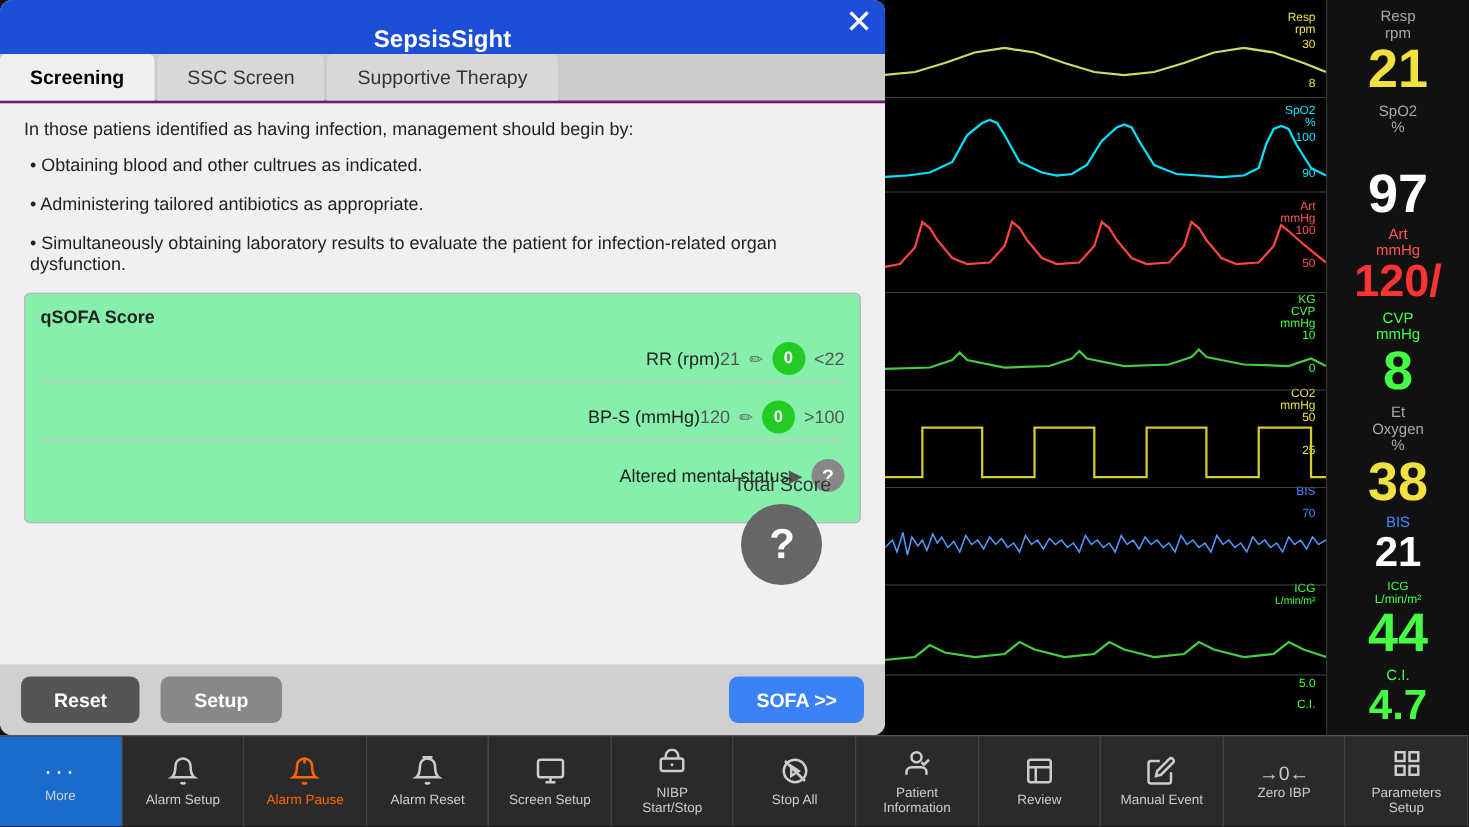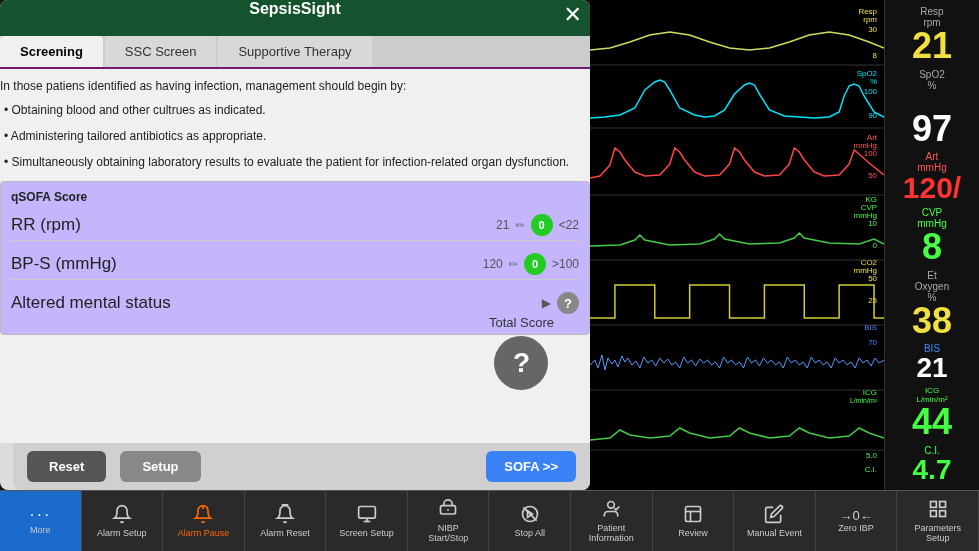--- a/index.html
+++ b/index.html
@@ -72,24 +72,24 @@
       height: 490px;
       background: #ddd;
       border-radius: 8px;
       display: flex;
       flex-direction: column;
       position: absolute;
       top: 0; left: 0;
     }
 
     #dialog-titlebar {
-      background: #14532d;
+      background: #1d4ed8;
       border-radius: 8px 8px 0 0;
       display: flex;
-      align-items: flex-start;
+      align-items: flex-end;
       justify-content: center;
       height: 36px;
       position: relative;
     }
     #dialog-title {
       color: #fff;
       font-size: 16px;
       font-weight: bold;
     }
     #dialog-close {
@@ -123,41 +123,41 @@
     .tab-btn.active {
       background: #f0f0f0;
       color: #000;
       font-weight: bold;
     }
 
     
     #dialog-body {
       flex: 1;
       background: #f0f0f0;
-      padding: 10px 0;
+      padding: 10px 16px;
       overflow-y: auto;
       font-size: 12px;
       color: #222;
     }
 
     .dialog-intro {
       margin-bottom: 10px;
       font-size: 12px;
       color: #222;
     }
     .dialog-item {
       margin-bottom: 12px;
       font-size: 12px;
       color: #222;
       padding-left: 4px;
     }
 
     
     #qsofa-section {
-      background: #c4b5fd;
+      background: #86efac;
       border: 1px solid #bbb;
       border-radius: 4px;
       padding: 8px 10px;
       margin-top: 8px;
     }
     #qsofa-title {
       font-size: 12px;
       font-weight: bold;
       margin-bottom: 6px;
     }
@@ -166,21 +166,22 @@
       align-items: center;
       margin-bottom: 8px;
       padding: 4px 0;
       border-bottom: 1px solid #ccc;
     }
     .qsofa-row:last-child {
       border-bottom: none;
     }
     .qsofa-label {
       flex: 1;
-      font-size: 17px;
+      font-size: 12px;
+      text-align: right;
     }
     .qsofa-value {
       font-size: 12px;
       margin-right: 6px;
       color: #555;
     }
     .edit-icon {
       color: #666;
       font-size: 11px;
       margin-right: 6px;
@@ -248,21 +249,20 @@
     }
 
     
     #dialog-footer {
       display: flex;
       align-items: center;
       justify-content: space-between;
       padding: 8px 14px;
       background: #d0d0d0;
       border-radius: 0 0 8px 8px;
-      margin-left: 13px;
     }
     .footer-btn {
       padding: 8px 22px;
       border-radius: 6px;
       border: none;
       font-size: 13px;
       cursor: pointer;
       font-weight: bold;
     }
     #reset-btn {

